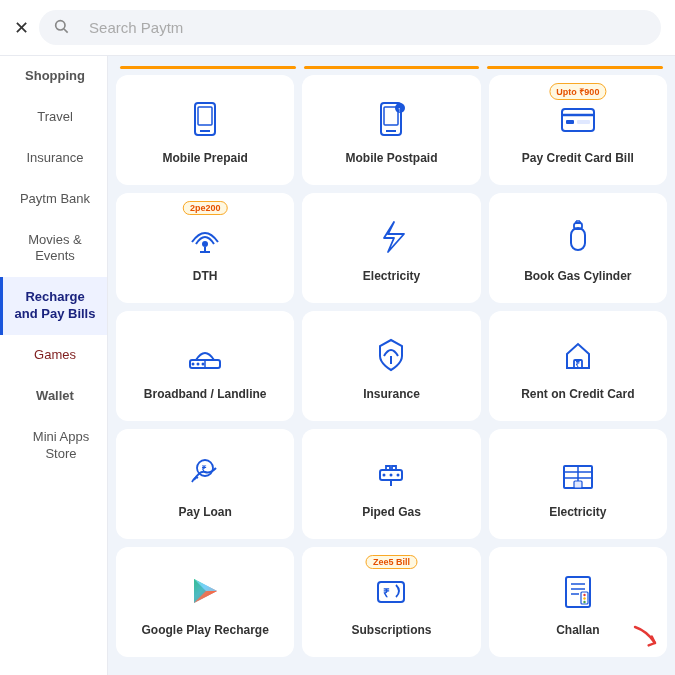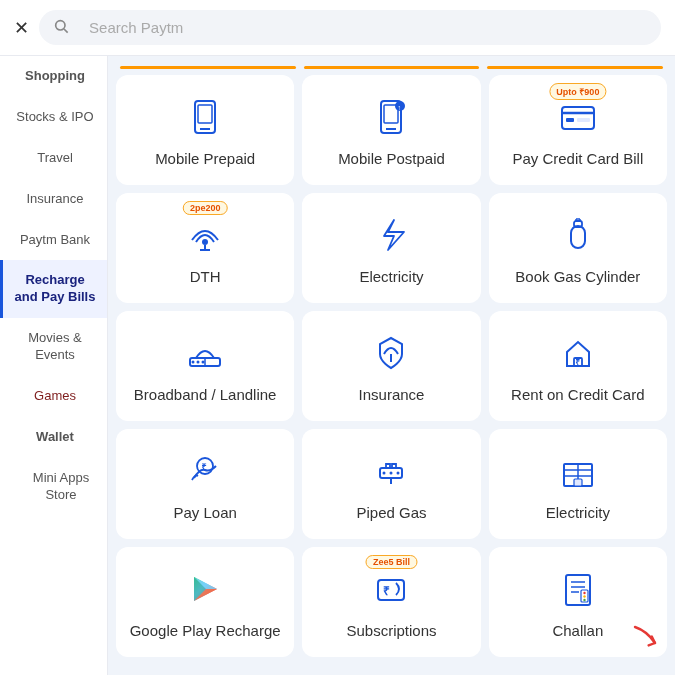--- a/index.html
+++ b/index.html
@@ -101,24 +101,24 @@
       display: flex;
       align-items: center;
       justify-content: center;
       margin-bottom: 8px;
     }
     .card-icon svg {
       width: 42px;
       height: 42px;
     }
     .card-label {
-      font-size: 15px;
+      font-size: 12px;
       color: #333;
       text-align: center;
-      font-weight: 400;
+      font-weight: 700;
       line-height: 1.3;
     }
 
     
     .badge {
       position: absolute;
       top: 8px;
       left: 50%;
       transform: translateX(-50%);
       background: #fff8e1;
@@ -167,26 +167,25 @@
       </svg>
     </span>
     <span style="color:#aaa;font-size:15px;">Search Paytm</span>
   </div>
 </div>
 
 <div class="main">
 
   <div class="sidebar">
     <div class="sidebar-item" style="color:#555;font-weight:bold;">Shopping</div>
-    <div class="sidebar-item" style="color:#555;">Stocks &amp; IPO</div>
     <div class="sidebar-item" style="color:#555;">Travel</div>
     <div class="sidebar-item" style="color:#555;">Insurance</div>
     <div class="sidebar-item" style="color:#555;">Paytm Bank</div>
+    <div class="sidebar-item" style="color:#555;">Movies &amp; Events</div>
     <div class="sidebar-item active">Recharge and Pay Bills</div>
-    <div class="sidebar-item" style="color:#555;">Movies &amp; Events</div>
     <div class="sidebar-item" style="color:#7f1d1d;">Games</div>
     <div class="sidebar-item" style="color:#555;font-weight:bold;">Wallet</div>
     <div class="sidebar-item" style="color:#555;margin-left:12px;">Mini Apps Store</div>
   </div>
 
   <div class="content">
 
     <div class="top-line">
       <div class="line-seg active"></div>
       <div class="line-seg active"></div>

